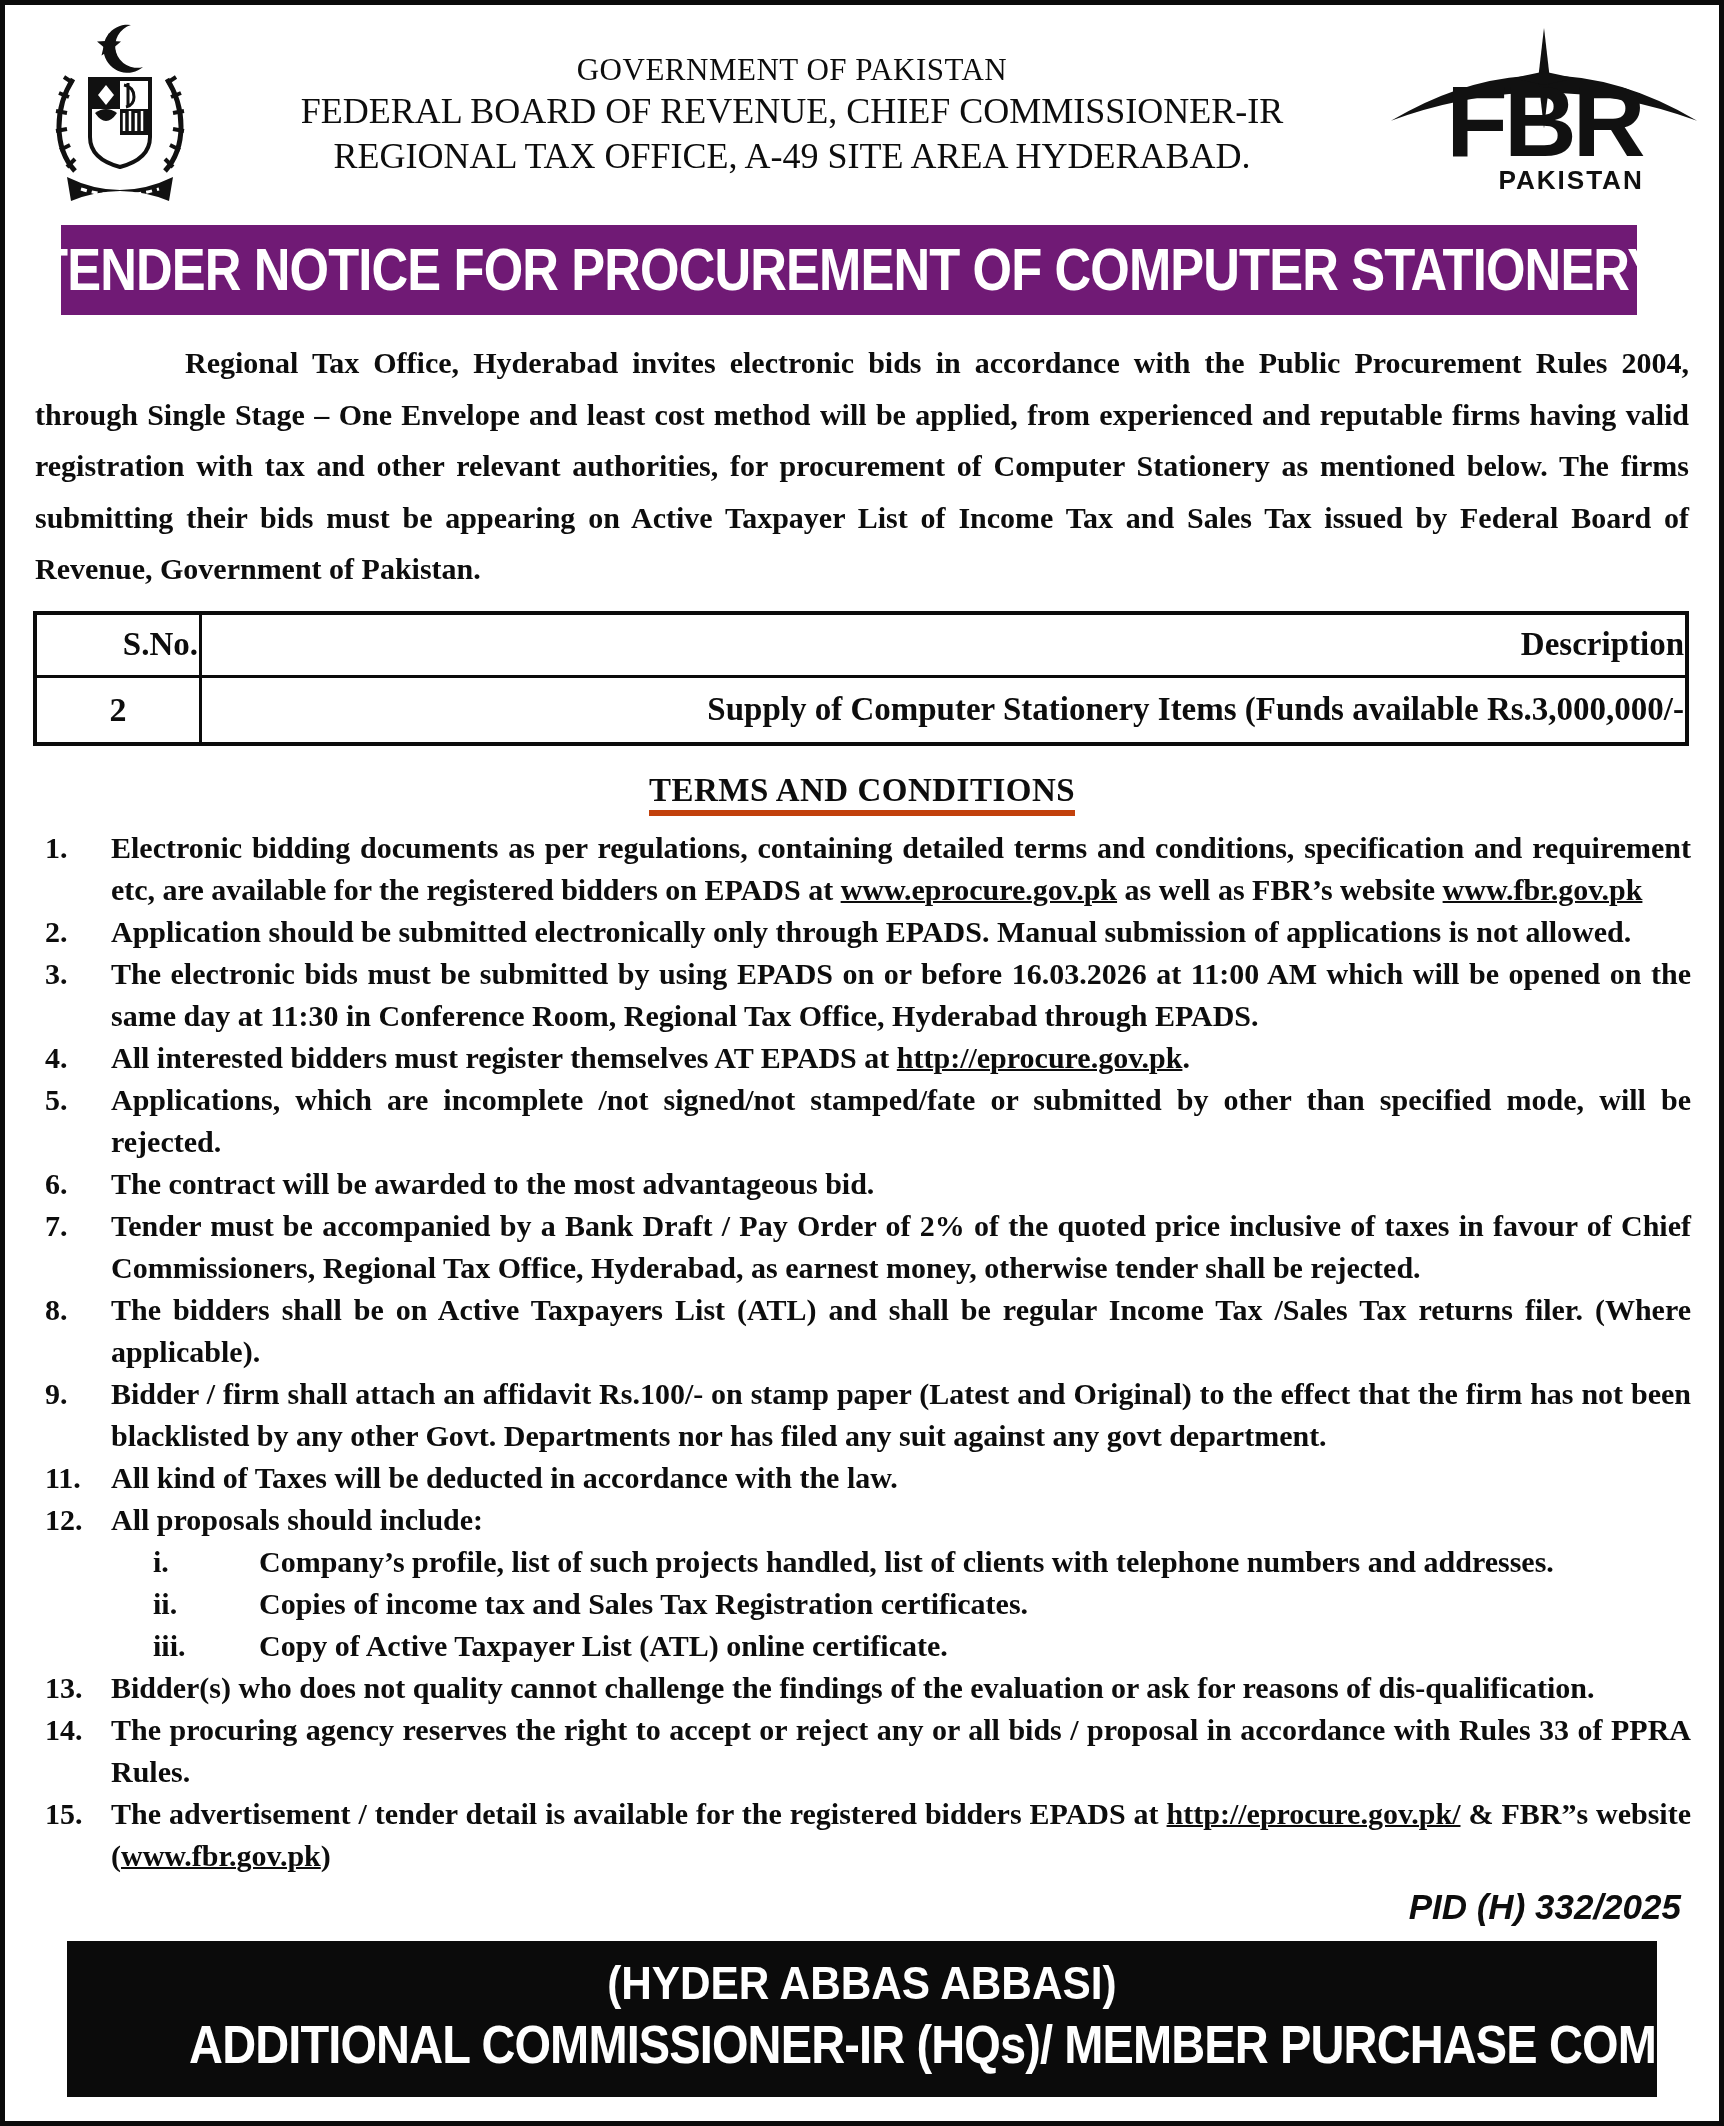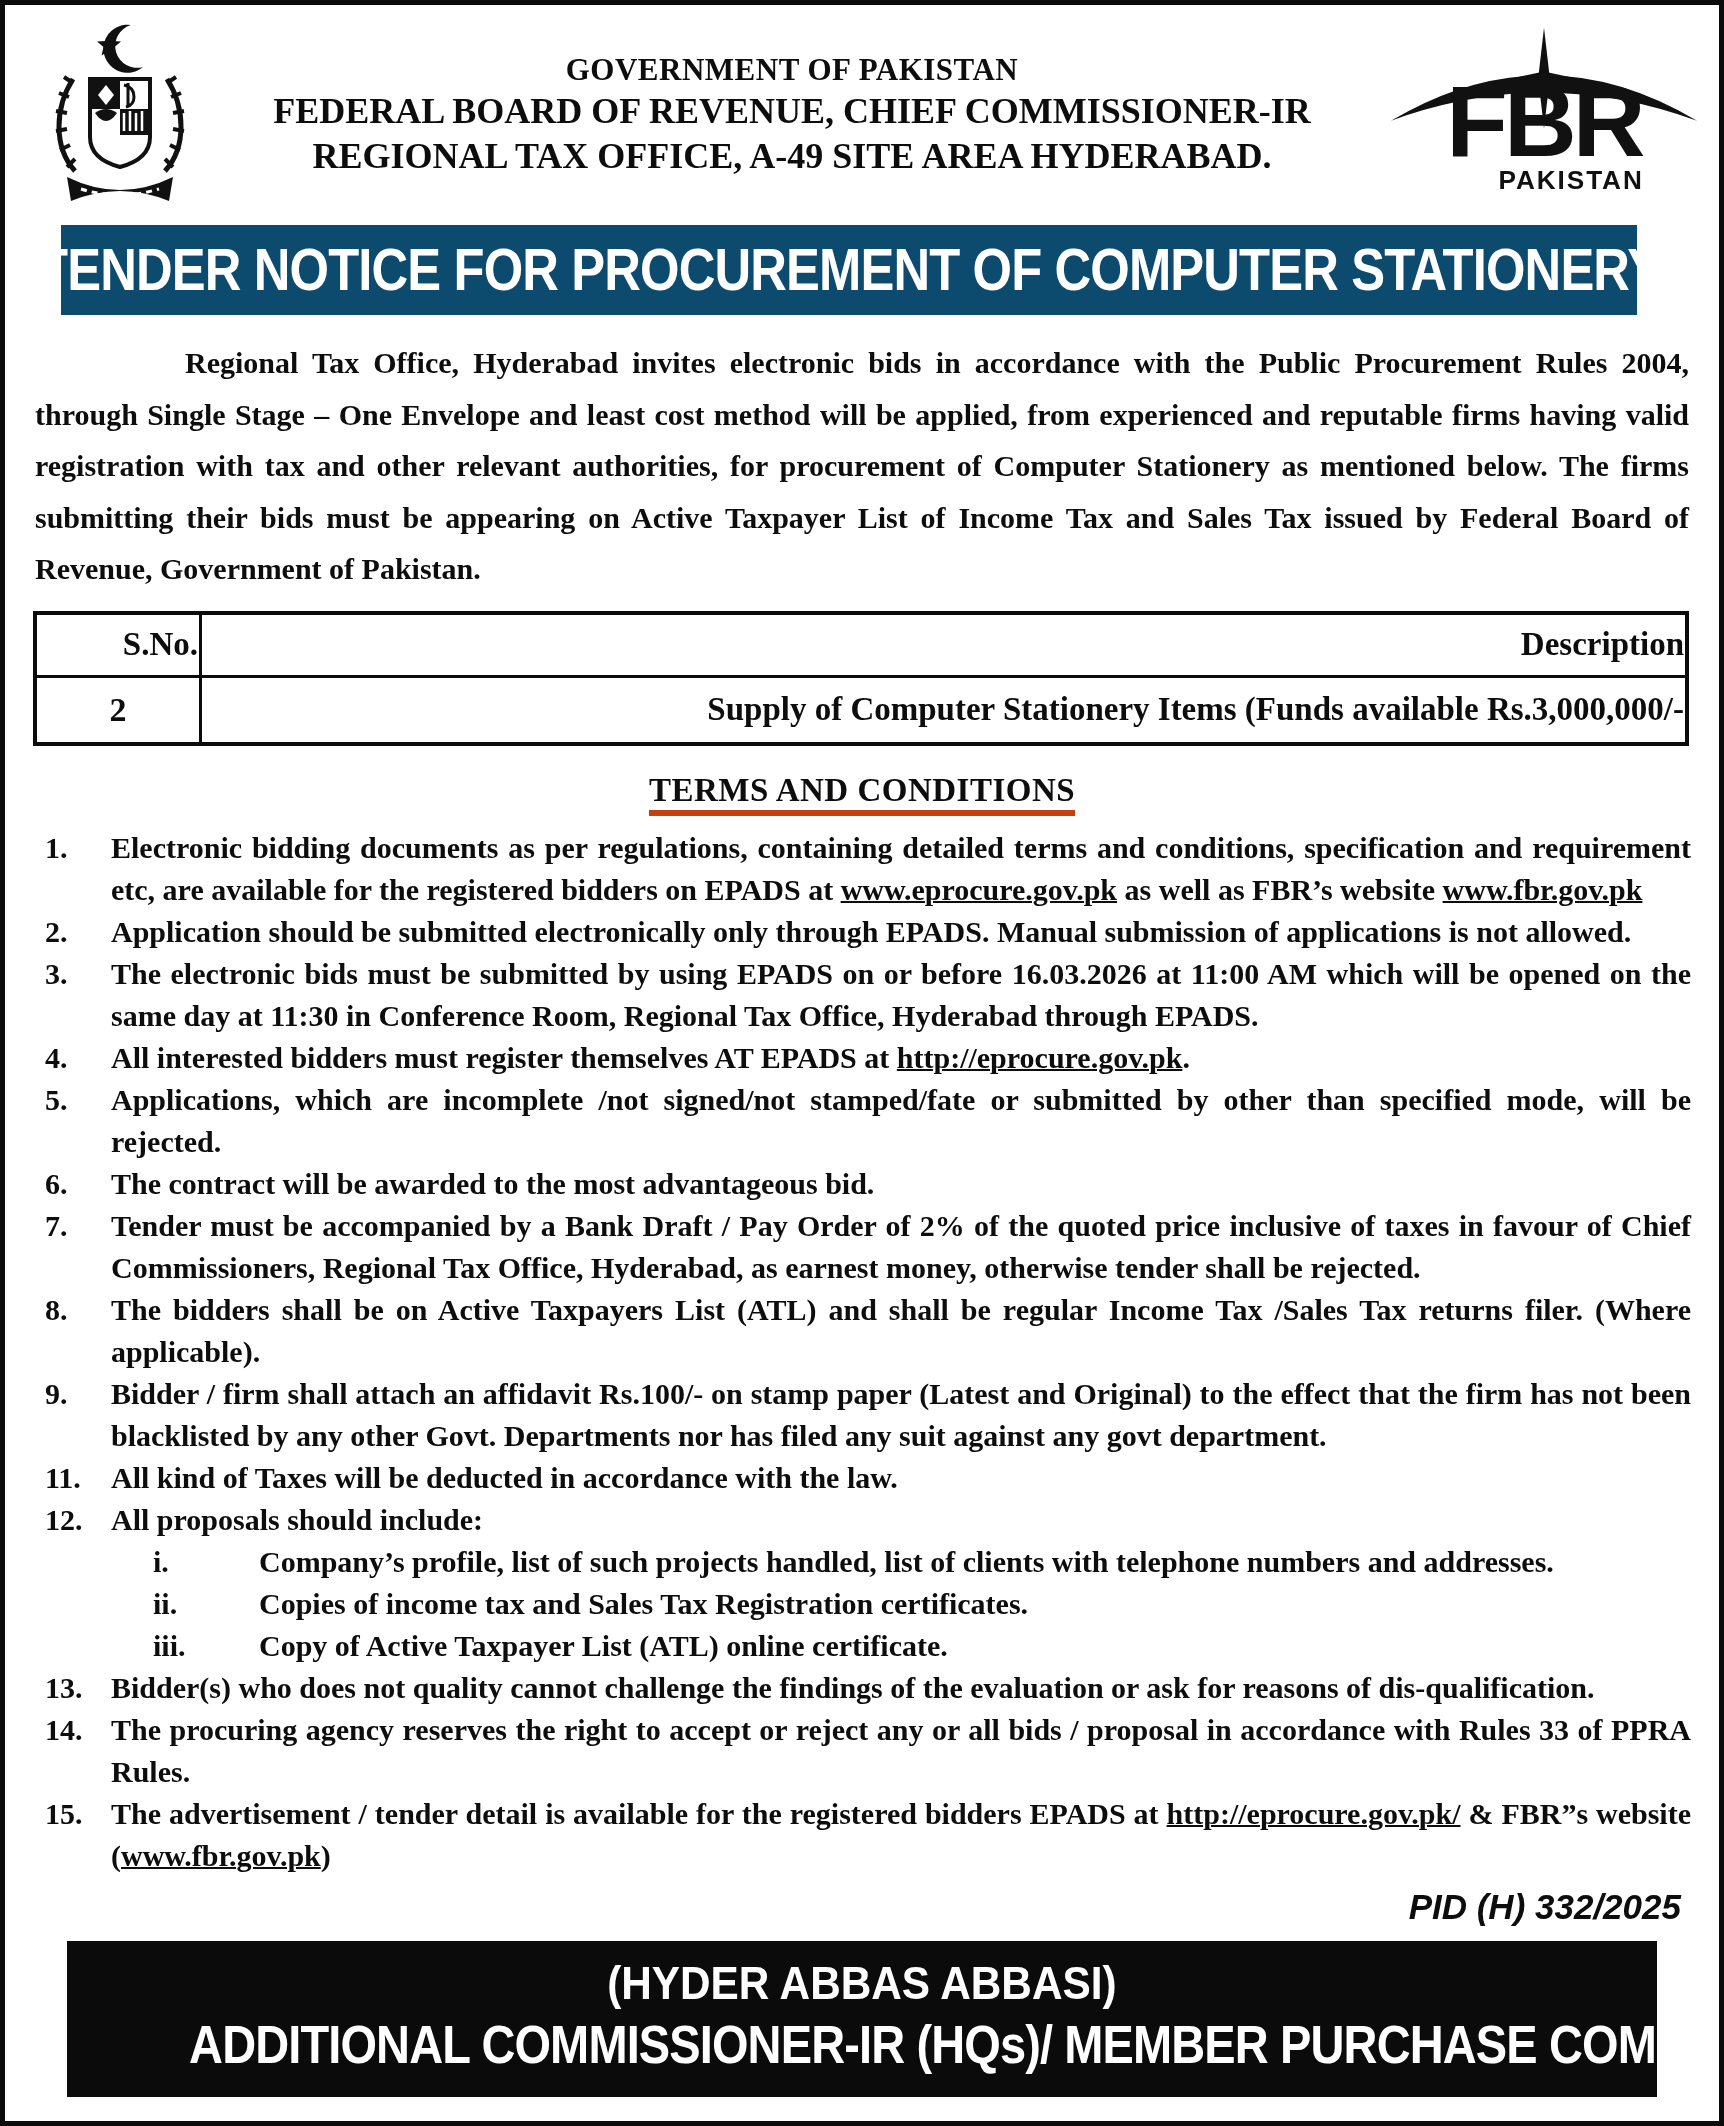--- a/index.html
+++ b/index.html
@@ -17,33 +17,33 @@
   
   .header-row {
     display: flex;
     align-items: center;
     padding: 16px 20px 0 40px;
   }
   .emblem { width: 150px; height: 188px; flex: 0 0 auto; }
   .header-center {
     flex: 1 1 auto;
     text-align: center;
-    font-weight: bold;
+    font-weight: normal;
     line-height: 1.25;
     padding: 0 8px;
   }
   .hc-l1 { font-size: 31px; letter-spacing: 0.5px; }
   .hc-l2 { font-size: 36px; }
   .hc-l3 { font-size: 36px; }
   .fbr-logo { width: 310px; height: 178px; flex: 0 0 auto; }
   
   .banner {
     margin: 16px 82px 0 56px;
     height: 90px;
-    background: #0c4a6e;
+    background: #701a75;
     display: flex;
     align-items: center;
     justify-content: center;
   }
   .banner span {
     color: #ffffff;
     font-family: "Liberation Sans", sans-serif;
     font-weight: bold;
     font-size: 59px;
     white-space: nowrap;

